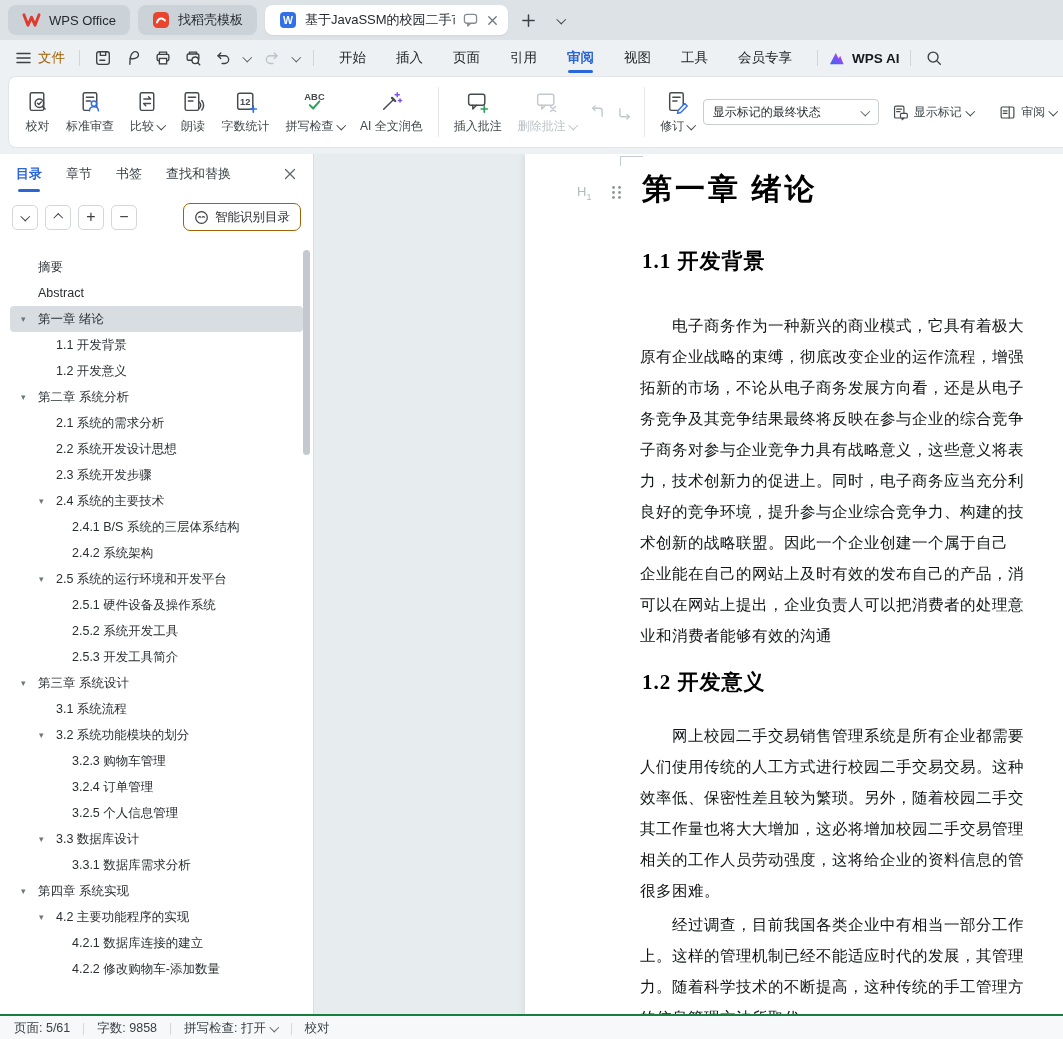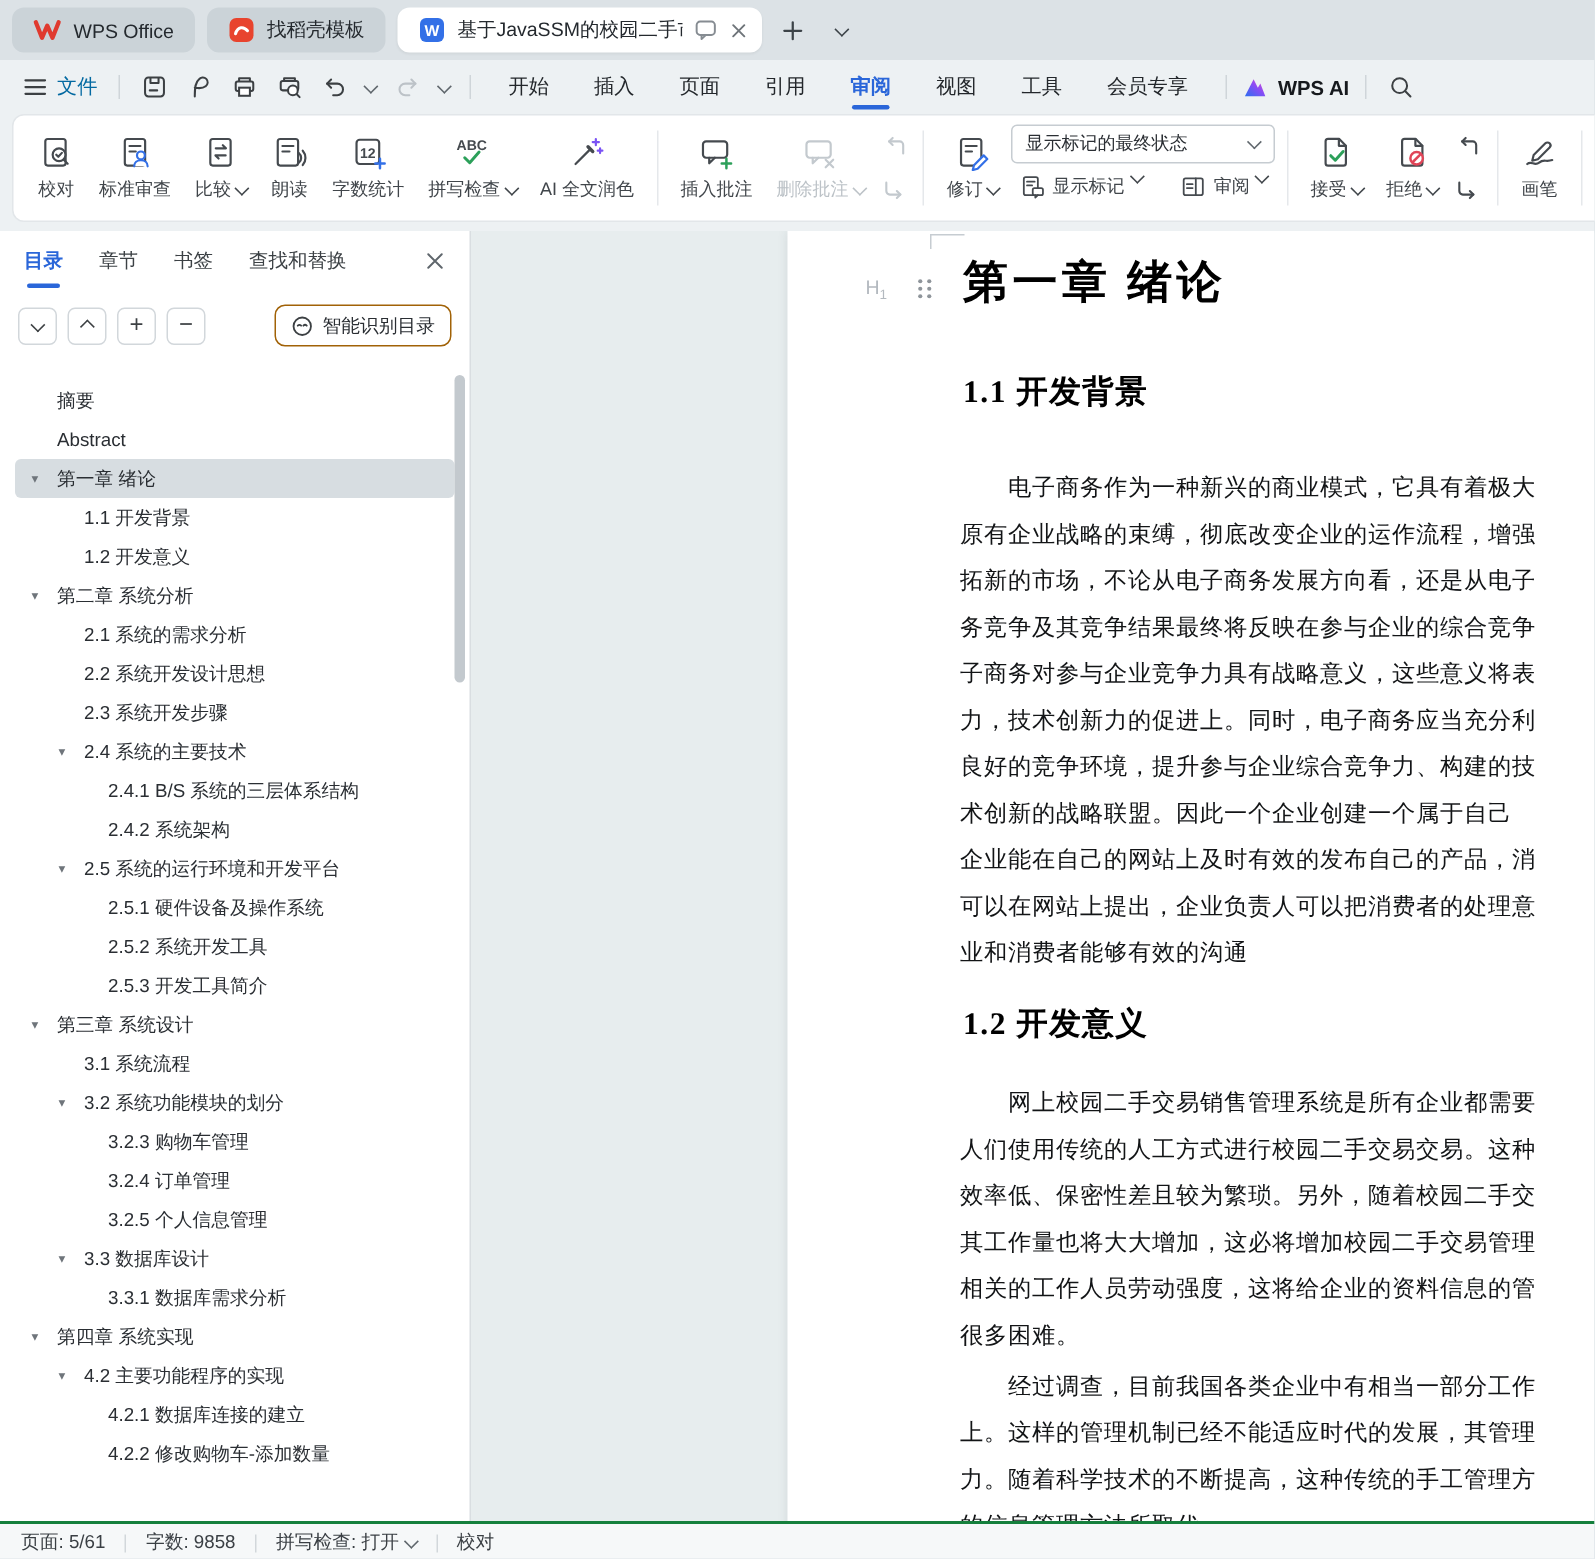--- a/index.html
+++ b/index.html
@@ -15,42 +15,42 @@
   .tabbar{height:40px;background:#dce2e6;display:flex;align-items:center;padding:0 8px;gap:8px}
   .tab{height:30px;border-radius:8px;background:#cbd3d8;display:flex;align-items:center;gap:8px;
        padding:0 14px;font-size:13px;color:#24292e;flex:none}
   .tab.active{background:#fff;padding-right:9px;box-shadow:0 1px 2px rgba(0,0,0,.06)}
   .tab .title{max-width:150px;overflow:hidden;white-space:nowrap}
   .tab-extra{display:flex;align-items:center;gap:6px;color:#3c4348}
   .tbtn{width:26px;height:26px;display:flex;align-items:center;justify-content:center;border-radius:6px}
 
   
   .menubar{height:36px;background:#edf1f3;display:flex;align-items:center;padding:0 12px;font-size:13.5px}
-  .fileblk{display:flex;align-items:center;gap:7px;padding:0 4px;color:#0369a1}
+  .fileblk{display:flex;align-items:center;gap:7px;padding:0 4px;color:#a16207}
   .vdiv{width:1px;height:16px;background:#cfd5d9;margin:0 10px;flex:none}
   .qicons{display:flex;align-items:center;gap:4px}
   .qi{height:24px;display:flex;align-items:center;justify-content:center;padding:0 4px;border-radius:5px;color:#3c4043}
   .menu-items{display:flex;align-items:center;height:100%}
   .mi{padding:0 15px;height:100%;display:flex;align-items:center;position:relative;color:#23272b;flex:none}
   .mi.active{color:#2a66d9;font-weight:700}
   .mi.active::after{content:"";position:absolute;left:16px;right:16px;bottom:3px;height:3px;background:#2a66d9;border-radius:2px}
   .aiblk{display:flex;align-items:center;gap:7px;font-weight:700;color:#16191d}
 
   
   .ribbon-strip{height:78px;background:#edf1f3;padding:0 0 0 8px;box-sizing:border-box}
   .ribbon{height:72px;background:#fff;border:1px solid #e2e6e9;border-radius:8px;display:flex;
           align-items:center;padding:0 8px;margin-right:-10px;box-sizing:border-box}
   .rbtn{display:flex;flex-direction:column;align-items:center;justify-content:center;gap:4px;
         padding:3px 8px;border-radius:6px;flex:none}
   .rlabel{font-size:12px;color:#41464b;display:flex;align-items:center;gap:4px;white-space:nowrap}
   .rbtn.disabled .rlabel{color:#bcc2c7}
   .gsep{width:1px;height:50px;background:#e5e8eb;margin:0 7px;flex:none}
-  .vstack{display:flex;flex-direction:column;gap:5px;justify-content:center;flex:none}
+  .vstack{display:flex;flex-direction:row;gap:5px;justify-content:center;flex:none}
   .snav{width:24px;height:22px;display:flex;align-items:center;justify-content:center;border-radius:5px}
-  .hbtn{height:26px;display:flex;gap:5px;padding:0 6px;border-radius:5px;
+  .hbtn{height:26px;display:flex;align-items:center;gap:5px;padding:0 6px;border-radius:5px;
         font-size:12px;color:#41464b;white-space:nowrap}
   .select{height:26px;width:176px;border:1px solid #c6ccd1;border-radius:4px;background:#fff;
           display:flex;align-items:center;justify-content:space-between;padding:0 9px;font-size:12px;color:#2a2e33;box-sizing:border-box}
 
   
   .main{display:flex;height:860px}
   .sidebar{width:314px;background:#fff;border-right:1px solid #d9dee1;position:relative;overflow:hidden;box-sizing:border-box;flex:none}
   .side-tabs{height:40px;display:flex;align-items:center;padding:0 16px;gap:24px;font-size:13px;color:#3c4145}
   .stab{position:relative;flex:none}
   .stab.active{color:#2a66d9;font-weight:700}

